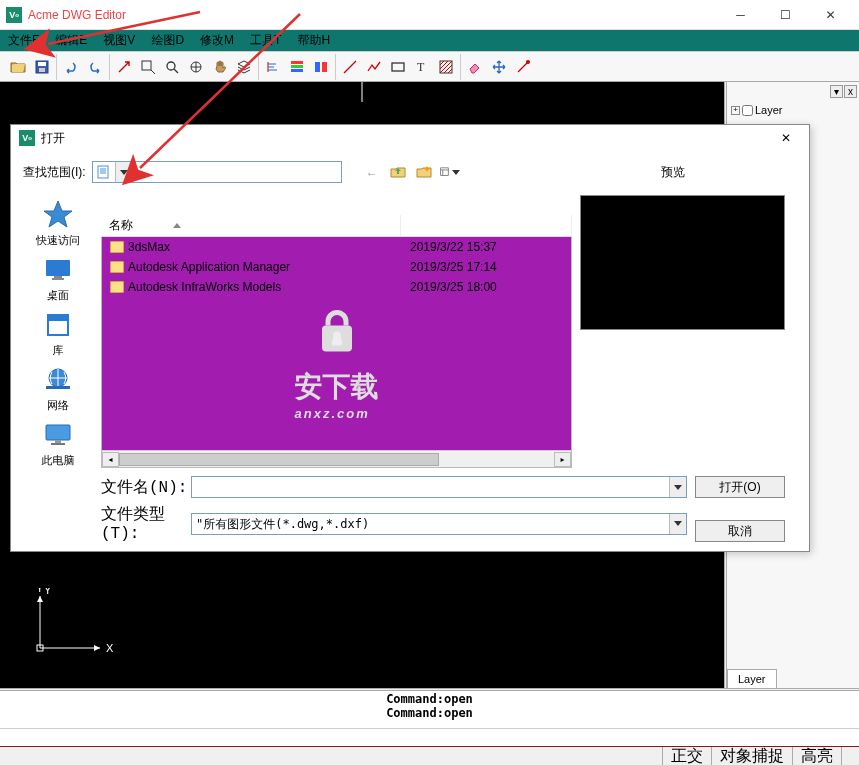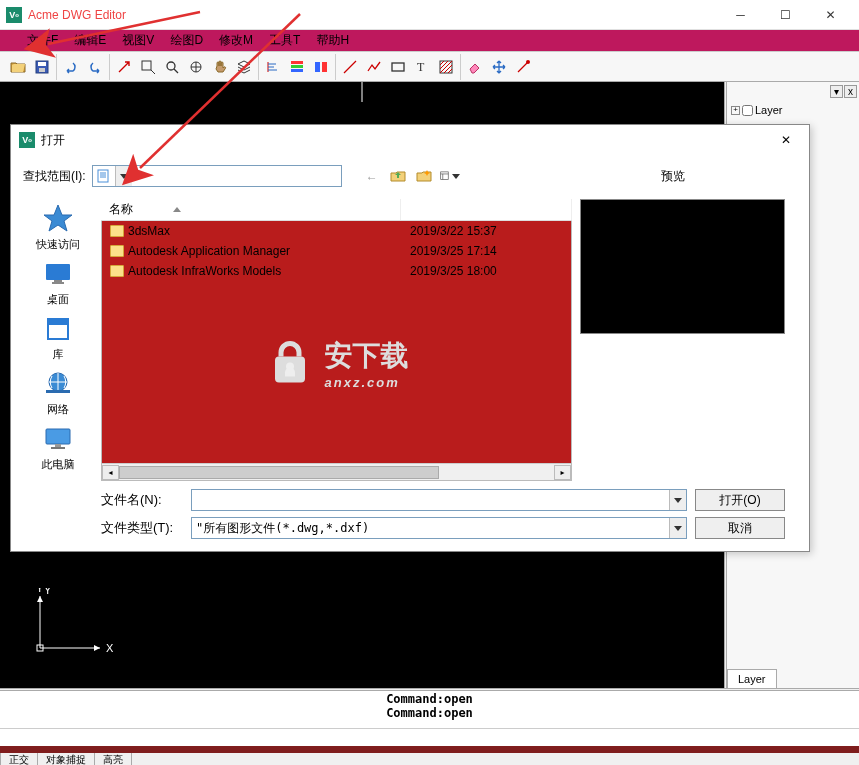--- a/index.html
+++ b/index.html
@@ -6,21 +6,21 @@
 body { font-family: "Microsoft YaHei", Tahoma, sans-serif; font-size: 12px; background: #fff; width: 859px; height: 765px; position: relative; overflow: hidden; }
 
 
 .titlebar { height: 30px; display: flex; align-items: center; padding: 0 6px; border-bottom: 1px solid #e0e0e0; }
 .app-icon { width: 16px; height: 16px; background: #1a8b6b; color: #fff; font-size: 9px; font-weight: bold; display: inline-flex; align-items: center; justify-content: center; margin-right: 6px; }
 .title-text { flex: 1; font-size: 12px; color: #ef4444; }
 .win-btns { display: flex; }
 .win-btn { width: 45px; height: 28px; display: inline-flex; align-items: center; justify-content: center; color: #333; cursor: pointer; }
 
 
-.menubar { height: 22px; display: flex; align-items: center; padding: 0 19px; background: #be185d; border-bottom: 1px solid #ccc; }
+.menubar { height: 22px; display: flex; align-items: center; padding: 0 0; background: #0f766e; border-bottom: 1px solid #ccc; }
 .menu-item { padding: 2px 8px; cursor: pointer; }
 
 
 .toolbar { height: 30px; display: flex; align-items: center; padding: 2px 4px; background: #f7f7f7; border-bottom: 1px solid #aaa; }
 .tool-group { display: flex; align-items: center; padding: 0 2px; border-left: 1px solid #ccc; height: 26px; }
 .tool-group:first-child { border-left: none; }
 .tool-btn { width: 22px; height: 22px; display: inline-flex; align-items: center; justify-content: center; margin: 0 1px; cursor: pointer; border: 1px solid transparent; }
 .tool-btn svg { width: 16px; height: 16px; }
 
 
@@ -39,21 +39,21 @@
 .panel-tab { position: absolute; bottom: 0; left: 0; padding: 3px 10px; background: #fff; border: 1px solid #aaa; border-bottom: none; font-size: 11px; }
 
 
 .hsplit { height: 3px; background: #f0f0f0; border-top: 1px solid #aaa; border-bottom: 1px solid #aaa; cursor: row-resize; }
 .cmd-area { height: 37px; background: #fff; padding: 1px 4px; font-family: "SimSun", monospace; font-size: 12px; font-weight: bold; overflow: hidden; text-align: center; }
 .cmd-line { line-height: 14px; }
 .cmd-input-row { height: 18px; display: flex; align-items: center; border-top: 1px solid #ccc; }
 .cmd-input { flex: 1; border: none; outline: none; padding: 0 4px; font-size: 12px; }
 
 
-.statusbar { height: 20px; display: flex; align-items: stretch; background: #f0f0f0; border-top: 7px solid #7f1d1d; font-size: 10px; }
+.statusbar { height: 20px; display: flex; justify-content: flex-end; align-items: stretch; background: #f0f0f0; border-top: 1px solid #7f1d1d; font-size: 16px; }
 .status-cell { border-left: 1px solid #aaa; padding: 2px 8px; display: flex; align-items: center; }
 
 
 .dialog { position: absolute; left: 10px; top: 124px; width: 800px; height: 428px; background: #fff; border: 1px solid #888; box-shadow: 2px 2px 8px rgba(0,0,0,0.2); z-index: 100; display: flex; flex-direction: column; }
 .dlg-title { height: 30px; display: flex; align-items: center; padding: 0 8px; }
 .dlg-title-text { flex: 1; font-size: 12px; }
 .dlg-close { width: 30px; height: 26px; display: flex; align-items: center; justify-content: center; cursor: pointer; }
 .dlg-body { flex: 1; display: flex; flex-direction: column; padding: 8px 24px 12px 12px; }
 .dlg-toprow { display: flex; align-items: center; height: 26px; margin-bottom: 10px; }
 .dlg-label { font-size: 12px; margin-right: 6px; }
@@ -64,46 +64,46 @@
 .dlg-navicons { display: flex; align-items: center; gap: 6px; margin-left: 20px; }
 .nav-icon { width: 20px; height: 20px; display: inline-flex; align-items: center; justify-content: center; cursor: pointer; }
 .preview-label { margin-left: auto; margin-right: 100px; font-size: 12px; }
 
 .dlg-middle { flex: 1; display: flex; gap: 8px; }
 .places { width: 70px; display: flex; flex-direction: column; align-items: center; gap: 6px; padding-top: 4px; }
 .place { display: flex; flex-direction: column; align-items: center; width: 60px; cursor: pointer; text-align: center; }
 .place-icon { width: 32px; height: 32px; display: flex; align-items: center; justify-content: center; }
 .place-label { font-size: 11px; margin-top: 2px; }
 
-.filelist-wrap { flex: 1; display: flex; flex-direction: column; }
-.filelist { flex: 1; border: 1px solid #bbb; border-top: none; background: #b91c1c; position: relative; overflow: hidden; }
+.filelist-wrap { flex: 1; display: flex; flex-direction: column; margin-top: 20px; }
+.filelist { flex: 1; border: 1px solid #bbb; border-top: none; background: #a21caf; position: relative; overflow: hidden; }
 .fl-header { display: flex; height: 22px; border-bottom: 1px solid #ddd; background: #fff; }
 .fl-hcell { padding: 3px 8px; border-right: 1px solid #eee; font-size: 12px; display: flex; align-items: center; }
 .fl-rows { }
 .fl-row { display: flex; height: 20px; align-items: center; cursor: pointer; }
 .fl-cell { padding: 0 8px; font-size: 12px; display: flex; align-items: center; gap: 4px; overflow: hidden; white-space: nowrap; }
 .folder-icon { width: 14px; height: 12px; background: #fce08a; border: 1px solid #d4a83a; border-radius: 1px; display: inline-block; }
 .fl-scroll { height: 17px; background: #f0f0f0; border-top: 1px solid #ccc; display: flex; align-items: center; }
 .scroll-thumb { height: 13px; background: #cdcdcd; border: 1px solid #aaa; }
 .scroll-btn { width: 17px; height: 15px; background: #eee; border: 1px solid #bbb; display: flex; align-items: center; justify-content: center; font-size: 8px; }
 
-.watermark { position: absolute; left: 50%; top: 55%; transform: translate(-50%,-50%); color: #ddd; font-size: 28px; font-weight: bold; pointer-events: none; display: flex; align-items: center; gap: 10px; }
+.watermark { position: absolute; left: 50%; top: 55%; transform: translate(-50%,-50%); color: #ddd; font-size: 28px; font-weight: bold; pointer-events: none; display: flex; align-items: center; gap: 10px; flex-direction: column; }
 .wm-sub { font-size: 13px; display: block; color: #ddd; letter-spacing: 2px; font-style: italic; }
 
 .preview-pane { width: 205px; }
 .preview-box { width: 205px; height: 135px; background: #000; border: 1px solid #888; }
 
 .dlg-bottom { display: flex; gap: 8px; margin-top: 8px; }
 .dlg-form { flex: 1; display: flex; flex-direction: column; gap: 6px; margin-left: 78px; }
 .form-row { display: flex; align-items: center; }
-.form-label { width: 90px; font-size: 13px; }
+.form-label { width: 90px; font-size: 16px; font-family: Liberation Mono, monospace; }
 .form-combo { flex: 1; display: flex; border: 1px solid #7a9ebd; height: 22px; }
 .form-combo input { flex: 1; border: none; outline: none; padding: 0 4px; font-size: 12px; font-family: "SimSun", monospace; }
 .form-combo-text { flex: 1; padding: 2px 4px; font-size: 12px; font-family: "SimSun", monospace; }
-.dlg-btns { width: 90px; display: flex; flex-direction: column; gap: 6px; }
+.dlg-btns { width: 90px; display: flex; flex-direction: column; gap: 22px; }
 .dlg-btn { height: 22px; border: 1px solid #888; background: #efefef; font-size: 12px; cursor: pointer; display: flex; align-items: center; justify-content: center; }
 
 
 .arrow-overlay { position: absolute; left: 0; top: 0; pointer-events: none; z-index: 200; }
 
 
 .tri-down { width: 0; height: 0; border-left: 4px solid transparent; border-right: 4px solid transparent; border-top: 5px solid #333; display: inline-block; }
 .sort-arrow { width: 0; height: 0; border-left: 4px solid transparent; border-right: 4px solid transparent; border-bottom: 5px solid #888; display: inline-block; margin-left: 40px; }
 
 input[type=checkbox] { width: 11px; height: 11px; }

